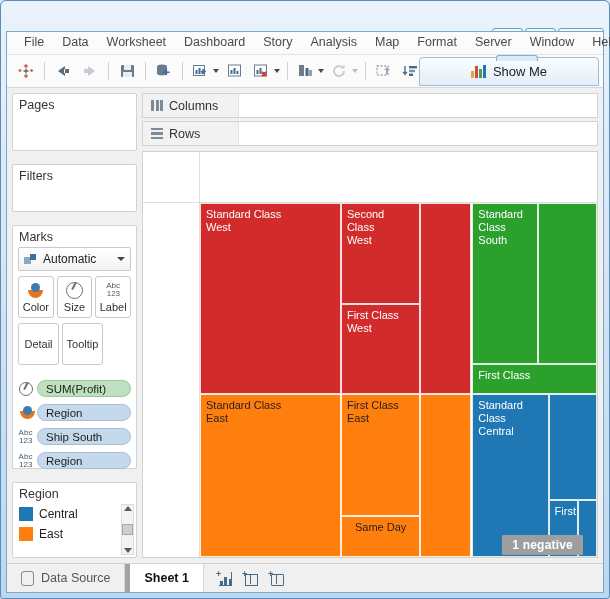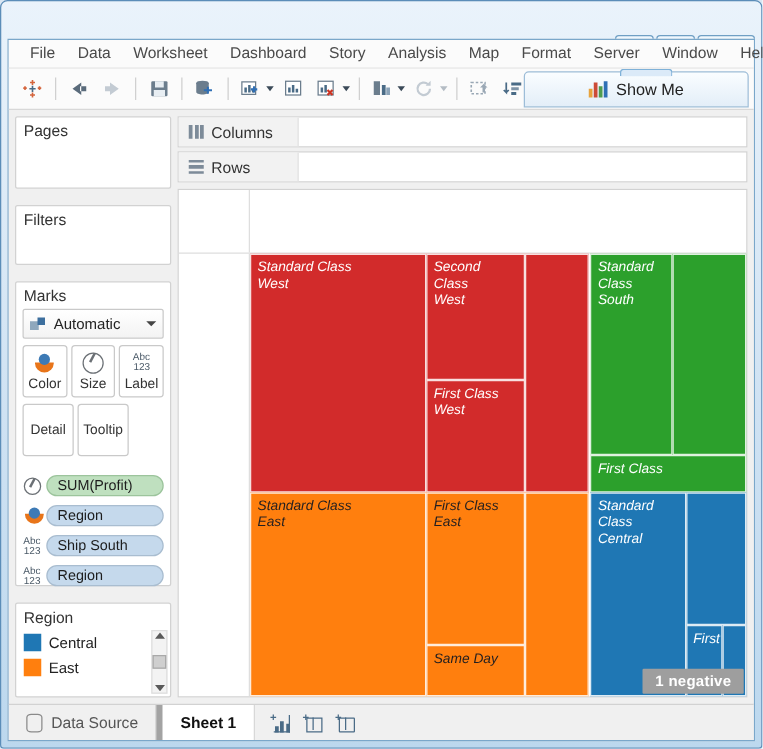--- a/index.html
+++ b/index.html
@@ -150,25 +150,25 @@
   }
   .viz-head{height:50px;flex:none;border-bottom:1px solid #dedede;display:flex;}
   .viz-head-corner{width:56px;flex:none;border-right:1px solid #dedede;}
   .viz-main{flex:1;display:flex;min-height:0;}
   .viz-side{width:56px;flex:none;border-right:1px solid #dedede;}
   .tree{flex:1;position:relative;background:#fff;}
   .tile{
     position:absolute;box-sizing:border-box;
     border:1px solid rgba(255,255,255,.85);
     overflow:hidden;padding:4px 5px;
-    font-size:11px;line-height:13px;color:#fff;font-style:italic;
+    font-size:11px;line-height:13px;color:#fff;
   }
   .tile.dark{color:#231f20;}
   .neg{
-    position:absolute;right:2px;bottom:2px;
+    position:absolute;right:14px;bottom:2px;
     background:#9e9e9e;color:#fff;font-size:12px;font-weight:bold;
     padding:3px 10px;border-radius:1px;letter-spacing:.2px;margin-top:46px;
   }
   
   .statusbar{
     height:28px;flex:none;background:#f0f0f0;border-top:1px solid #d2d2d2;
     display:flex;align-items:stretch;
   }
   .sb-item{
     display:flex;align-items:center;gap:7px;padding:0 14px;font-size:12.5px;color:#555;
@@ -497,21 +497,21 @@
                   <div>First Class</div>
                 </div>
                 <div class="tile dark" style="left: 0%; top: 54%; width: 35.5%; height: 46%; background: rgb(255, 127, 14);">
                   <div>Standard Class</div>
                   <div>East</div>
                 </div>
                 <div class="tile dark" style="left: 35.5%; top: 54%; width: 20%; height: 34.5%; background: rgb(255, 127, 14);">
                   <div>First Class</div>
                   <div>East</div>
                 </div>
-                <div class="tile dark" style="left: 35.5%; top: 88.5%; width: 20%; height: 11.5%; background: rgb(255, 127, 14);">
+                <div class="tile dark" style="left: 35.5%; top: 88.5%; width: 20%; height: 11.5%; background: rgb(255, 127, 14); text-align: center;">
                   <div>Same Day</div>
                 </div>
                 <div class="tile dark" style="left: 55.5%; top: 54%; width: 12.7%; height: 46%; background: rgb(255, 127, 14);"></div>
                 <div class="tile" style="left: 68.6%; top: 54%; width: 19.2%; height: 46%; background: rgb(31, 119, 180);">
                   <div>Standard</div>
                   <div>Class</div>
                   <div>Central</div>
                 </div>
                 <div class="tile" style="left: 87.8%; top: 54%; width: 12.2%; height: 30%; background: rgb(31, 119, 180);"></div>
                 <div class="tile" style="left: 87.8%; top: 84%; width: 7.5%; height: 16%; background: rgb(31, 119, 180);">

